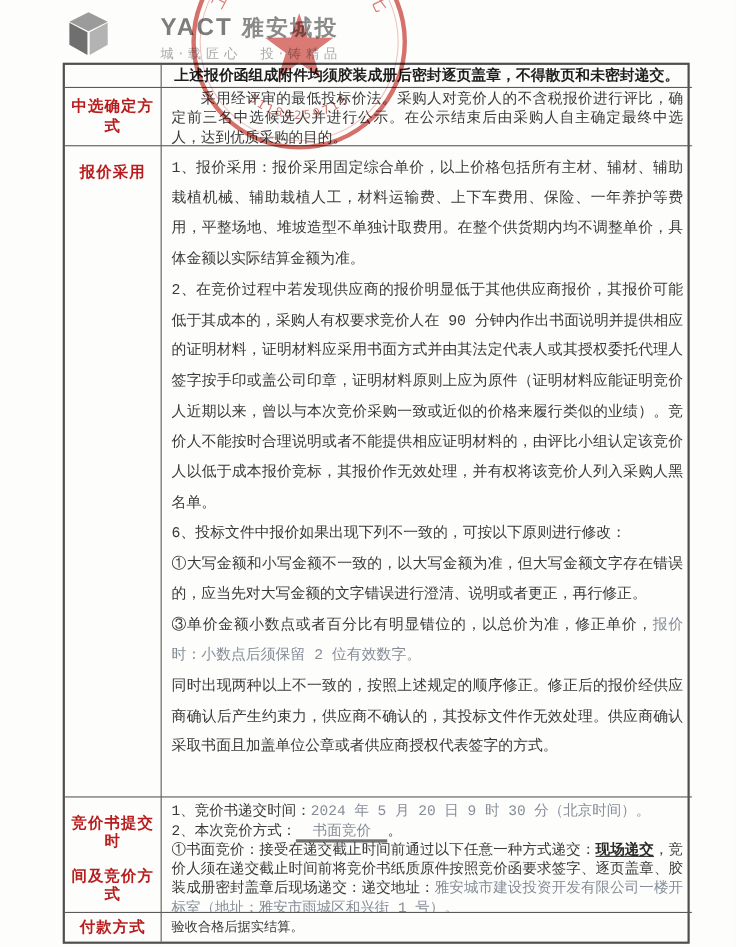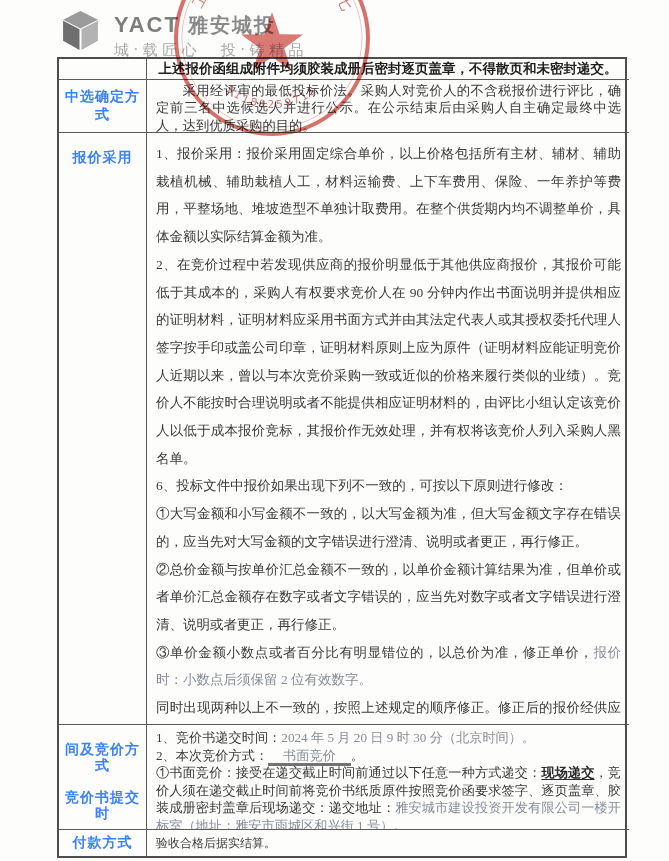--- a/index.html
+++ b/index.html
@@ -3,46 +3,46 @@
 <meta charset="utf-8">
 <style>
   html,body{margin:0;padding:0;background:#e8e8e8;}
   .page{
     position:relative; width:669px; height:861px; margin:0 auto;
     background:#fdfdfc; overflow:hidden;
     font-family:"Liberation Serif","DejaVu Serif",serif;
     color:#3a3a3a;
   }
   
-  .header{position:absolute; left:60px; top:8px; height:46px; display:flex; align-items:flex-start;}
+  .header{position:absolute; left:60px; top:8px; height:46px; display:flex; align-items:flex-start;gap:32px;}
   .cube{width:41px; height:41px; margin-top:2px;}
   .brandbox{margin-left:13px; padding-top:4px;}
   .brandline{display:flex; align-items:baseline; gap:8px;}
   .brand-latin{font-family:"Liberation Sans","DejaVu Sans",sans-serif; font-weight:bold;
     font-size:22px; color:#7d7d7d; letter-spacing:2px;}
   .brand-cn{font-size:20px; font-weight:bold; color:#8a8a8a; letter-spacing:2px;
     font-family:"DejaVu Sans",sans-serif;}
-  .tagline{margin-top:2px; font-size:15px; color:#a9a9a9; letter-spacing:4.5px;
+  .tagline{margin-top:2px; font-size:12px; color:#a9a9a9; letter-spacing:4.5px;
     font-family:"DejaVu Sans",sans-serif;}
   
   .seal{position:absolute; left:162px; top:-68px; width:221px; height:212px;
     mix-blend-mode:multiply; opacity:.82; filter:blur(.4px); pointer-events:none; z-index:5;}
   
   .doc-table{
     position:absolute; left:57px; top:57px; width:570px;
     display:grid; grid-template-columns:88px 482px;
     grid-template-rows:21px 53px 592px 105px 26px;
     border:2px solid #4e4e4e; box-sizing:border-box; background:transparent;
   }
   .cell{border-right:1px solid #5a5a5a; border-bottom:1px solid #5a5a5a;
-    box-sizing:border-box; overflow:hidden;}
+    box-sizing:border-box; overflow:hidden;font-family:Liberation Mono, monospace;}
   .cell.last-col{border-right:none;}
   .cell.last-row{border-bottom:none;}
   .labelcell{display:flex; align-items:center; justify-content:center;
-    font-weight:bold; font-size:14px; color:#3b82f6; text-align:center; letter-spacing:1px;}
+    font-weight:bold; font-size:14px; color:#b91c1c; text-align:center; letter-spacing:1px;}
   .labelcell.top{align-items:flex-start;}
   .label-lines{padding-top:17px; line-height:16px;}
   .label-lines div+div{margin-top:16px;}
   .notice-cell{display:flex; align-items:center; justify-content:center;
     font-weight:bold; font-size:13.5px; color:#1e1e1e; white-space:nowrap;}
   .content{padding:2px 8px 4px 9px; font-size:13.3px; line-height:17.4px;
     text-align:justify; color:#3a3a3a;}
   .content.quote{padding-top:7px; font-size:13.5px; line-height:27.7px;}
   .content.quote p{margin:0;}
   .content.submission{padding-top:4px; line-height:17.6px; font-size:13.2px;}
@@ -104,29 +104,28 @@
     <div class="cell labelcell top">
       <div class="label-lines">
           <div>报价采用</div>
         </div>
     </div>
     <div class="cell last-col content quote">
       <p>1、报价采用：报价采用固定综合单价，以上价格包括所有主材、辅材、辅助栽植机械、辅助栽植人工，材料运输费、上下车费用、保险、一年养护等费用，平整场地、堆坡造型不单独计取费用。在整个供货期内均不调整单价，具体金额以实际结算金额为准。</p>
       <p>2、在竞价过程中若发现供应商的报价明显低于其他供应商报价，其报价可能低于其成本的，采购人有权要求竞价人在 90 分钟内作出书面说明并提供相应的证明材料，证明材料应采用书面方式并由其法定代表人或其授权委托代理人签字按手印或盖公司印章，证明材料原则上应为原件（证明材料应能证明竞价人近期以来，曾以与本次竞价采购一致或近似的价格来履行类似的业绩）。竞价人不能按时合理说明或者不能提供相应证明材料的，由评比小组认定该竞价人以低于成本报价竞标，其报价作无效处理，并有权将该竞价人列入采购人黑名单。</p>
       <p>6、投标文件中报价如果出现下列不一致的，可按以下原则进行修改：</p>
       <p>①大写金额和小写金额不一致的，以大写金额为准，但大写金额文字存在错误的，应当先对大写金额的文字错误进行澄清、说明或者更正，再行修正。</p>
-      <p>②总价金额与按单价汇总金额不一致的，以单价金额计算结果为准，但单价或者单价汇总金额存在数字或者文字错误的，应当先对数字或者文字错误进行澄清、说明或者更正，再行修正。</p>
       <p><span>③单价金额小数点或者百分比有明显错位的，以总价为准，修正单价，</span><span class="gray">报价时：小数点后须保留 2 位有效数字。</span></p>
       <p>同时出现两种以上不一致的，按照上述规定的顺序修正。修正后的报价经供应商确认后产生约束力，供应商不确认的，其投标文件作无效处理。供应商确认采取书面且加盖单位公章或者供应商授权代表签字的方式。</p>
     </div>
 
     <div class="cell labelcell top">
       <div class="label-lines">
+        <div>竞价书提交时</div>
         <div>间及竞价方式</div>
-        <div>竞价书提交时</div>
       </div>
     </div>
     <div class="cell last-col content submission">
       <p><span>1、竞价书递交时间：</span><span class="gray">2024 年 5 月 20 日 9 时 30 分（北京时间）。</span></p>
       <p><span>2、本次竞价方式：</span><span class="fill-blank">书面竞价</span><span>。</span></p>
       <p><span>①书面竞价：接受在递交截止时间前通过以下任意一种方式递交：</span><span class="bold-u">现场递交</span><span>，竞价人须在递交截止时间前将竞价书纸质原件按照竞价函要求签字、逐页盖章、胶装成册密封盖章后现场递交：递交地址：</span><span class="gray">雅安城市建设投资开发有限公司一楼开标室（地址：雅安市雨城区和兴街 1 号）。</span></p>
     </div>
 
     <div class="cell labelcell last-row">付款方式</div>
     <div class="cell last-col last-row content payment">验收合格后据实结算。</div>

